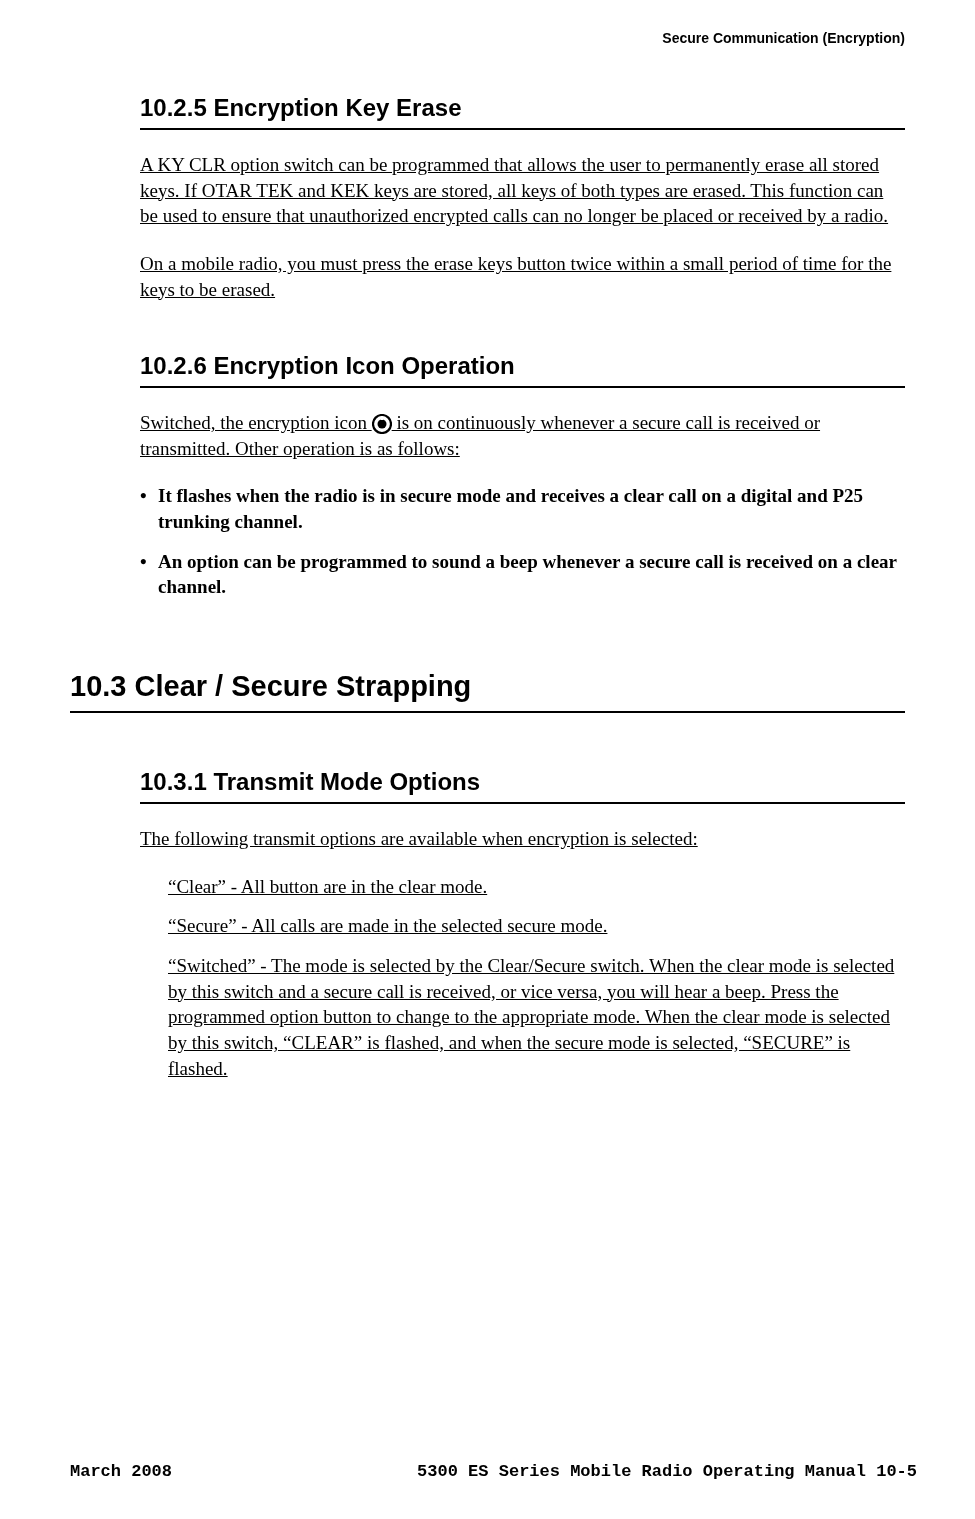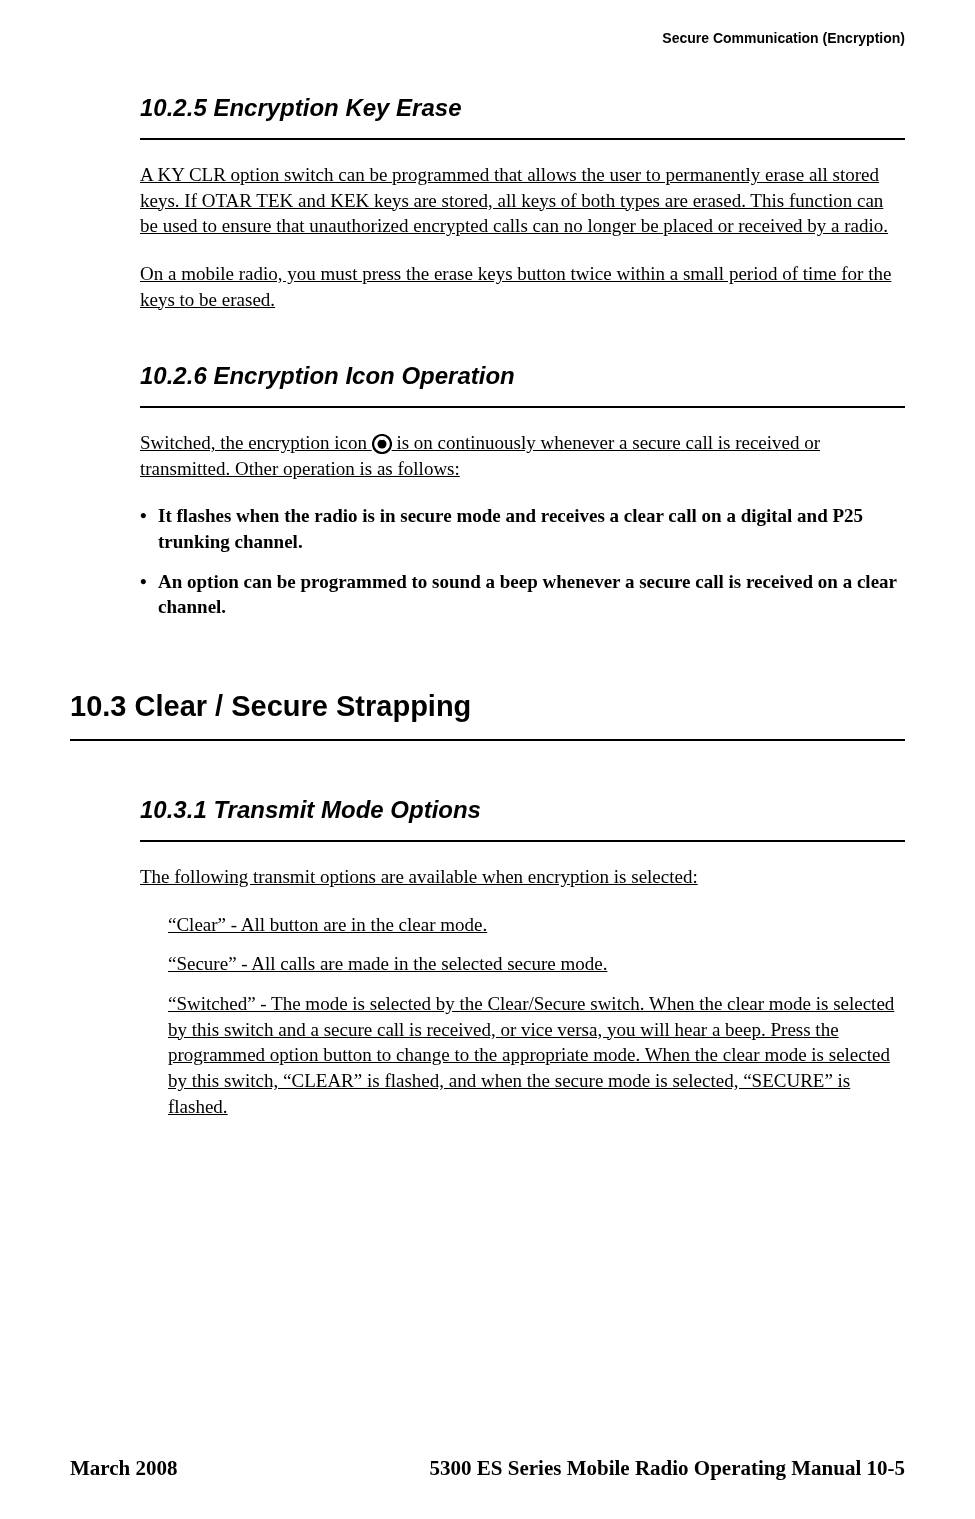--- a/index.html
+++ b/index.html
@@ -23,30 +23,29 @@
       margin-bottom: 48px;
     }
     .section {
       margin-left: 70px;
       margin-bottom: 50px;
     }
     .subsection-heading {
       font-family: Arial, Helvetica, sans-serif;
       font-weight: bold;
       font-size: 24px;
-      padding-bottom: 16px;
+      padding-bottom: 6px;
       border-bottom: 2px solid #000;
       margin-bottom: 22px;
-      font-style: italic;
     }
     .section-heading-main {
       font-family: Arial, Helvetica, sans-serif;
       font-weight: bold;
       font-size: 29px;
-      padding-bottom: 16px;
+      padding-bottom: 8px;
       border-bottom: 2px solid #000;
       margin-top: 70px;
       margin-bottom: 55px;
       margin-left: 0;
     }
     .body-text {
       font-size: 19px;
       line-height: 1.35;
       margin-bottom: 22px;
       text-decoration: underline;
@@ -80,26 +79,26 @@
       vertical-align: middle;
       width: 20px;
       height: 20px;
       position: relative;
       top: -1px;
     }
     .footer {
       position: absolute;
       bottom: 38px;
       left: 70px;
-      right: 70px;
+      right: 58px;
       display: flex;
       justify-content: space-between;
-      font-family: Liberation Serif, serif;
+      font-family: Liberation Mono, monospace;
       font-weight: bold;
-      font-size: 21px;
+      font-size: 17px;
     }
     .footer-right {
       text-align: right;
     }
   </style>
 </head>
 <body>
 
 <div class="header">Secure Communication (Encryption)</div>
 

